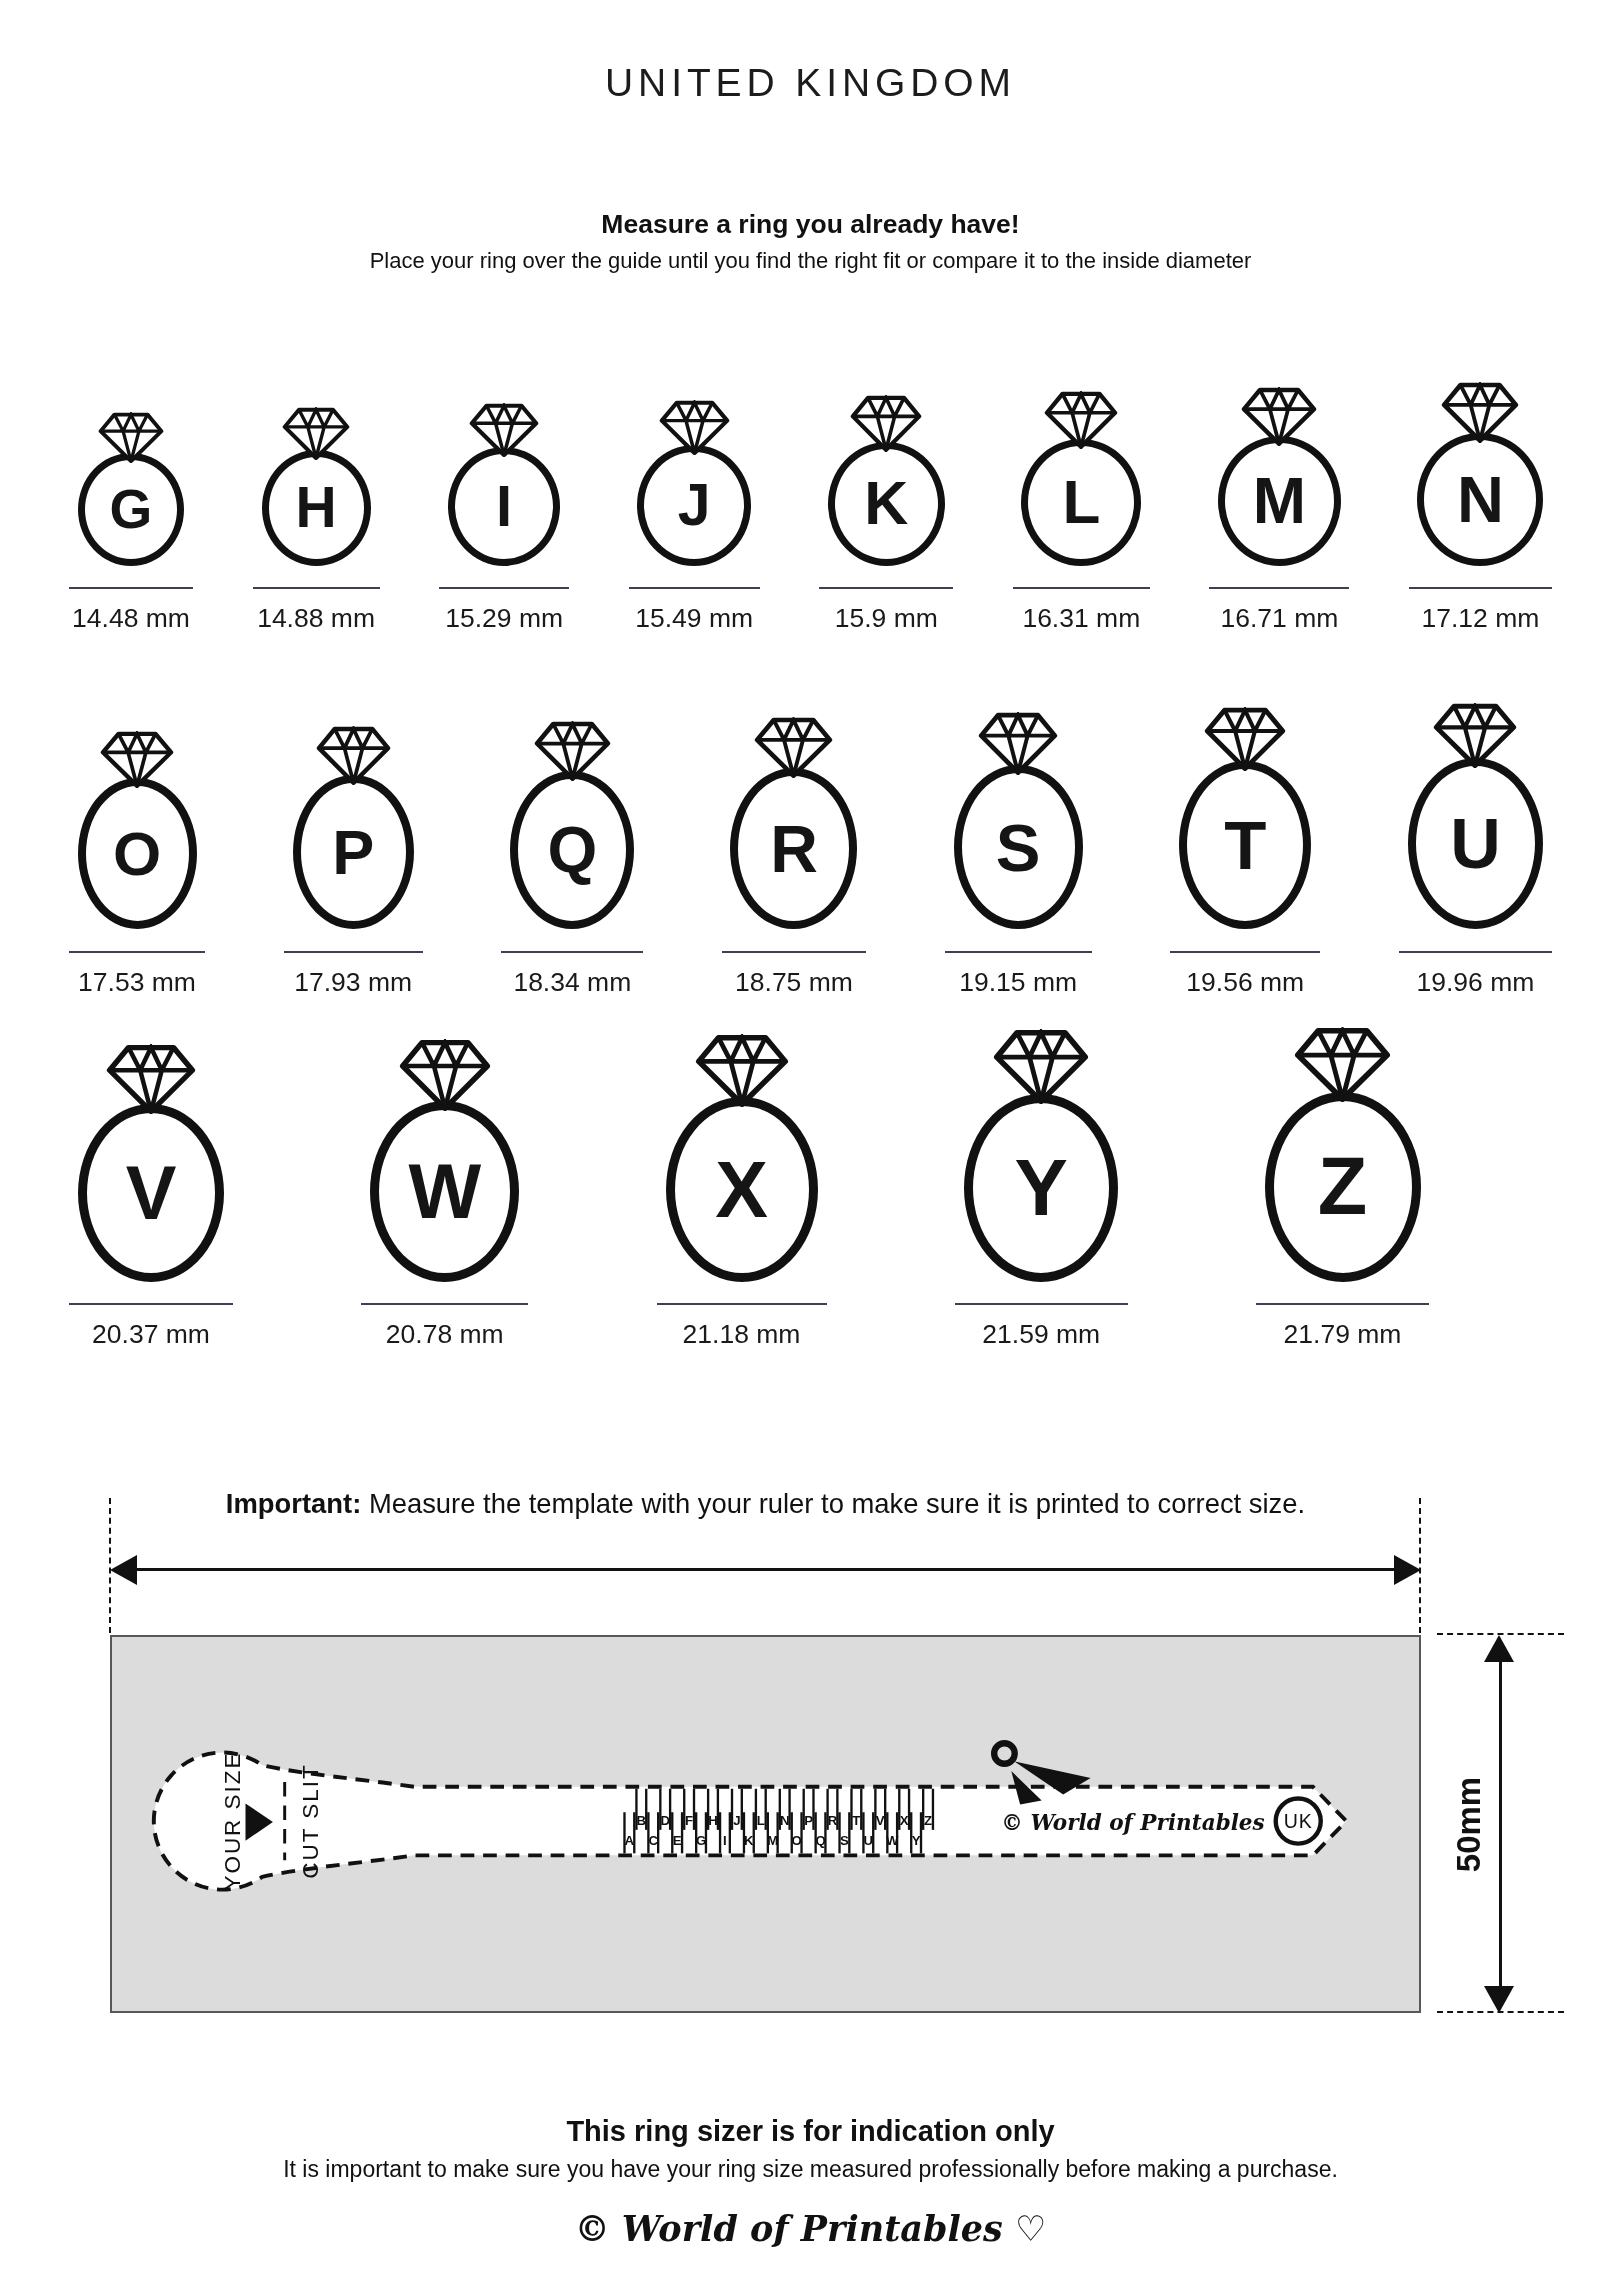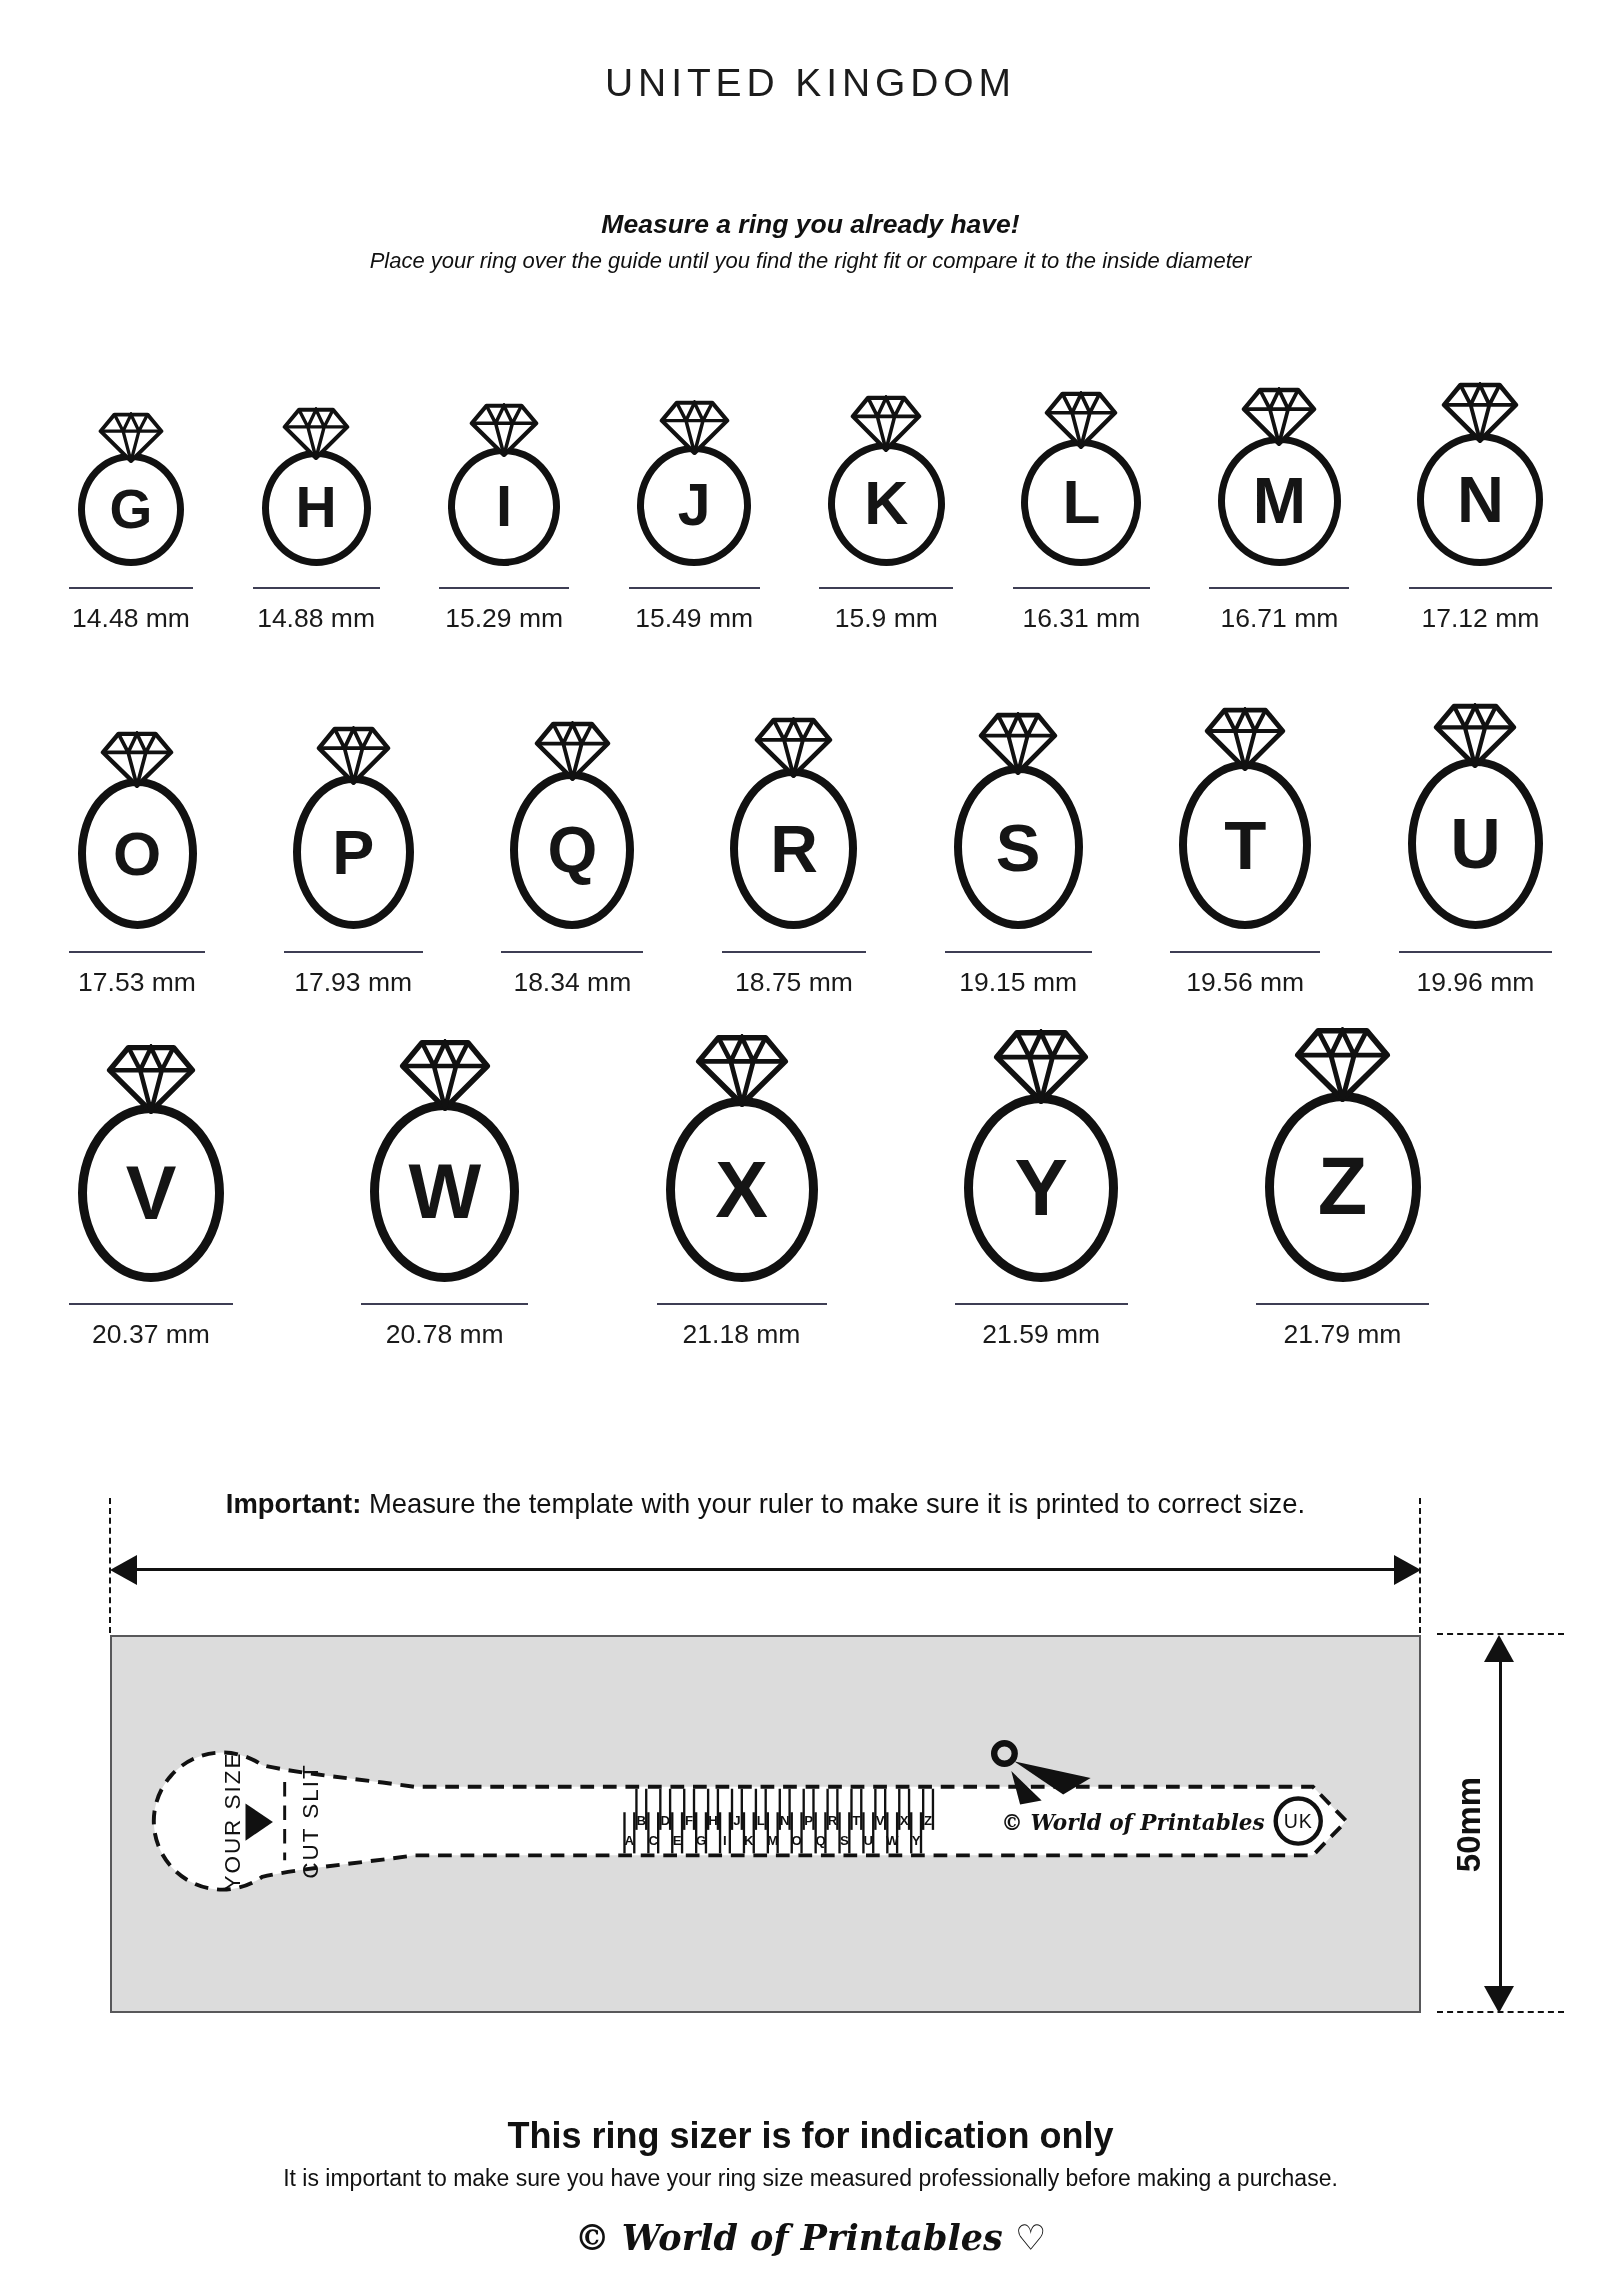--- a/index.html
+++ b/index.html
@@ -3,21 +3,21 @@
 <meta charset="utf-8">
 <style>
   html,body{margin:0;padding:0;background:#fff;}
   .page{position:relative;width:1621px;height:2294px;background:#fff;overflow:hidden;
         font-family:"Liberation Sans",sans-serif;color:#111;}
   
   .header{text-align:center;padding-top:55px;}
   .title{font-size:78px;font-weight:700;letter-spacing:2px;line-height:1.05;margin:0;}
   .subtitle{font-size:39px;font-weight:300;letter-spacing:4.9px;margin-top:5.9px;color:#1c1c1c;}
   
-  .intro{text-align:center;margin-top:104px;font-style:italic;}
+  .intro{text-align:center;margin-top:104px;}
   .intro-bold{font-size:26.5px;font-weight:700;}
   .intro-line{font-size:22px;margin-top:7.8px;}
   
   .rings{margin-top:108px;}
   .ring-row{display:flex;align-items:flex-end;justify-content:space-between;padding:0 69px;}
   .ring-row.r2{margin-top:69px;}
   .ring-row.r3{margin-top:29px;padding-right:192px;}
   .ring-item{display:flex;flex-direction:column;align-items:center;}
   .diamond{display:block;margin-bottom:-9.8px;position:relative;z-index:2;}
   .band{box-sizing:border-box;border-style:solid;border-color:#111;border-radius:50%;
@@ -40,21 +40,21 @@
   .gray-box svg{position:absolute;left:-2px;top:-2px;}
   .dashh{width:127px;height:0;border-top:2.9px dashed #111;left:1437px;}
   .dashh.top{top:1633px;} .dashh.bottom{top:2011px;}
   .varrow-line{left:1499px;top:1658px;width:2.9px;height:329px;background:#111;}
   .ah-up{left:1484px;top:1635px;border-left:15.7px solid transparent;border-right:15.7px solid transparent;border-bottom:27.4px solid #111;}
   .ah-down{left:1484px;top:1986px;border-left:15.7px solid transparent;border-right:15.7px solid transparent;border-top:27.4px solid #111;}
   .label-50{left:1400px;top:1805px;width:137px;height:39px;display:flex;align-items:center;justify-content:center;
             font-weight:700;font-size:33px;transform:rotate(-90deg);}
   
   .footer{top:2115px;left:0;width:100%;text-align:center;}
-  .footer-bold{font-size:36px;font-weight:700;}
+  .footer-bold{font-size:29px;font-weight:700;}
   .footer-line{font-size:23px;margin-top:7.8px;}
   .script-logo{display:inline-block;margin-top:25.5px;font-family:"DejaVu Serif","DejaVu Sans",serif;
                font-style:italic;font-weight:700;font-size:35px;}
   
   .paddle{fill:#fff;stroke:#111;stroke-width:4;stroke-dasharray:14 9;}
   .slit{stroke:#111;stroke-width:3;stroke-dasharray:15 9;fill:none;}
   .vtext{font-family:"Liberation Sans",sans-serif;font-size:23px;letter-spacing:2px;fill:#111;}
   .tick{stroke:#111;stroke-width:2.4;}
   .scale-letter{font-family:"Liberation Sans",sans-serif;font-size:13.5px;font-weight:700;fill:#111;}
   .brand{font-family:"DejaVu Serif","DejaVu Sans",serif;font-style:italic;font-weight:700;font-size:22px;fill:#111;text-anchor:middle;}

